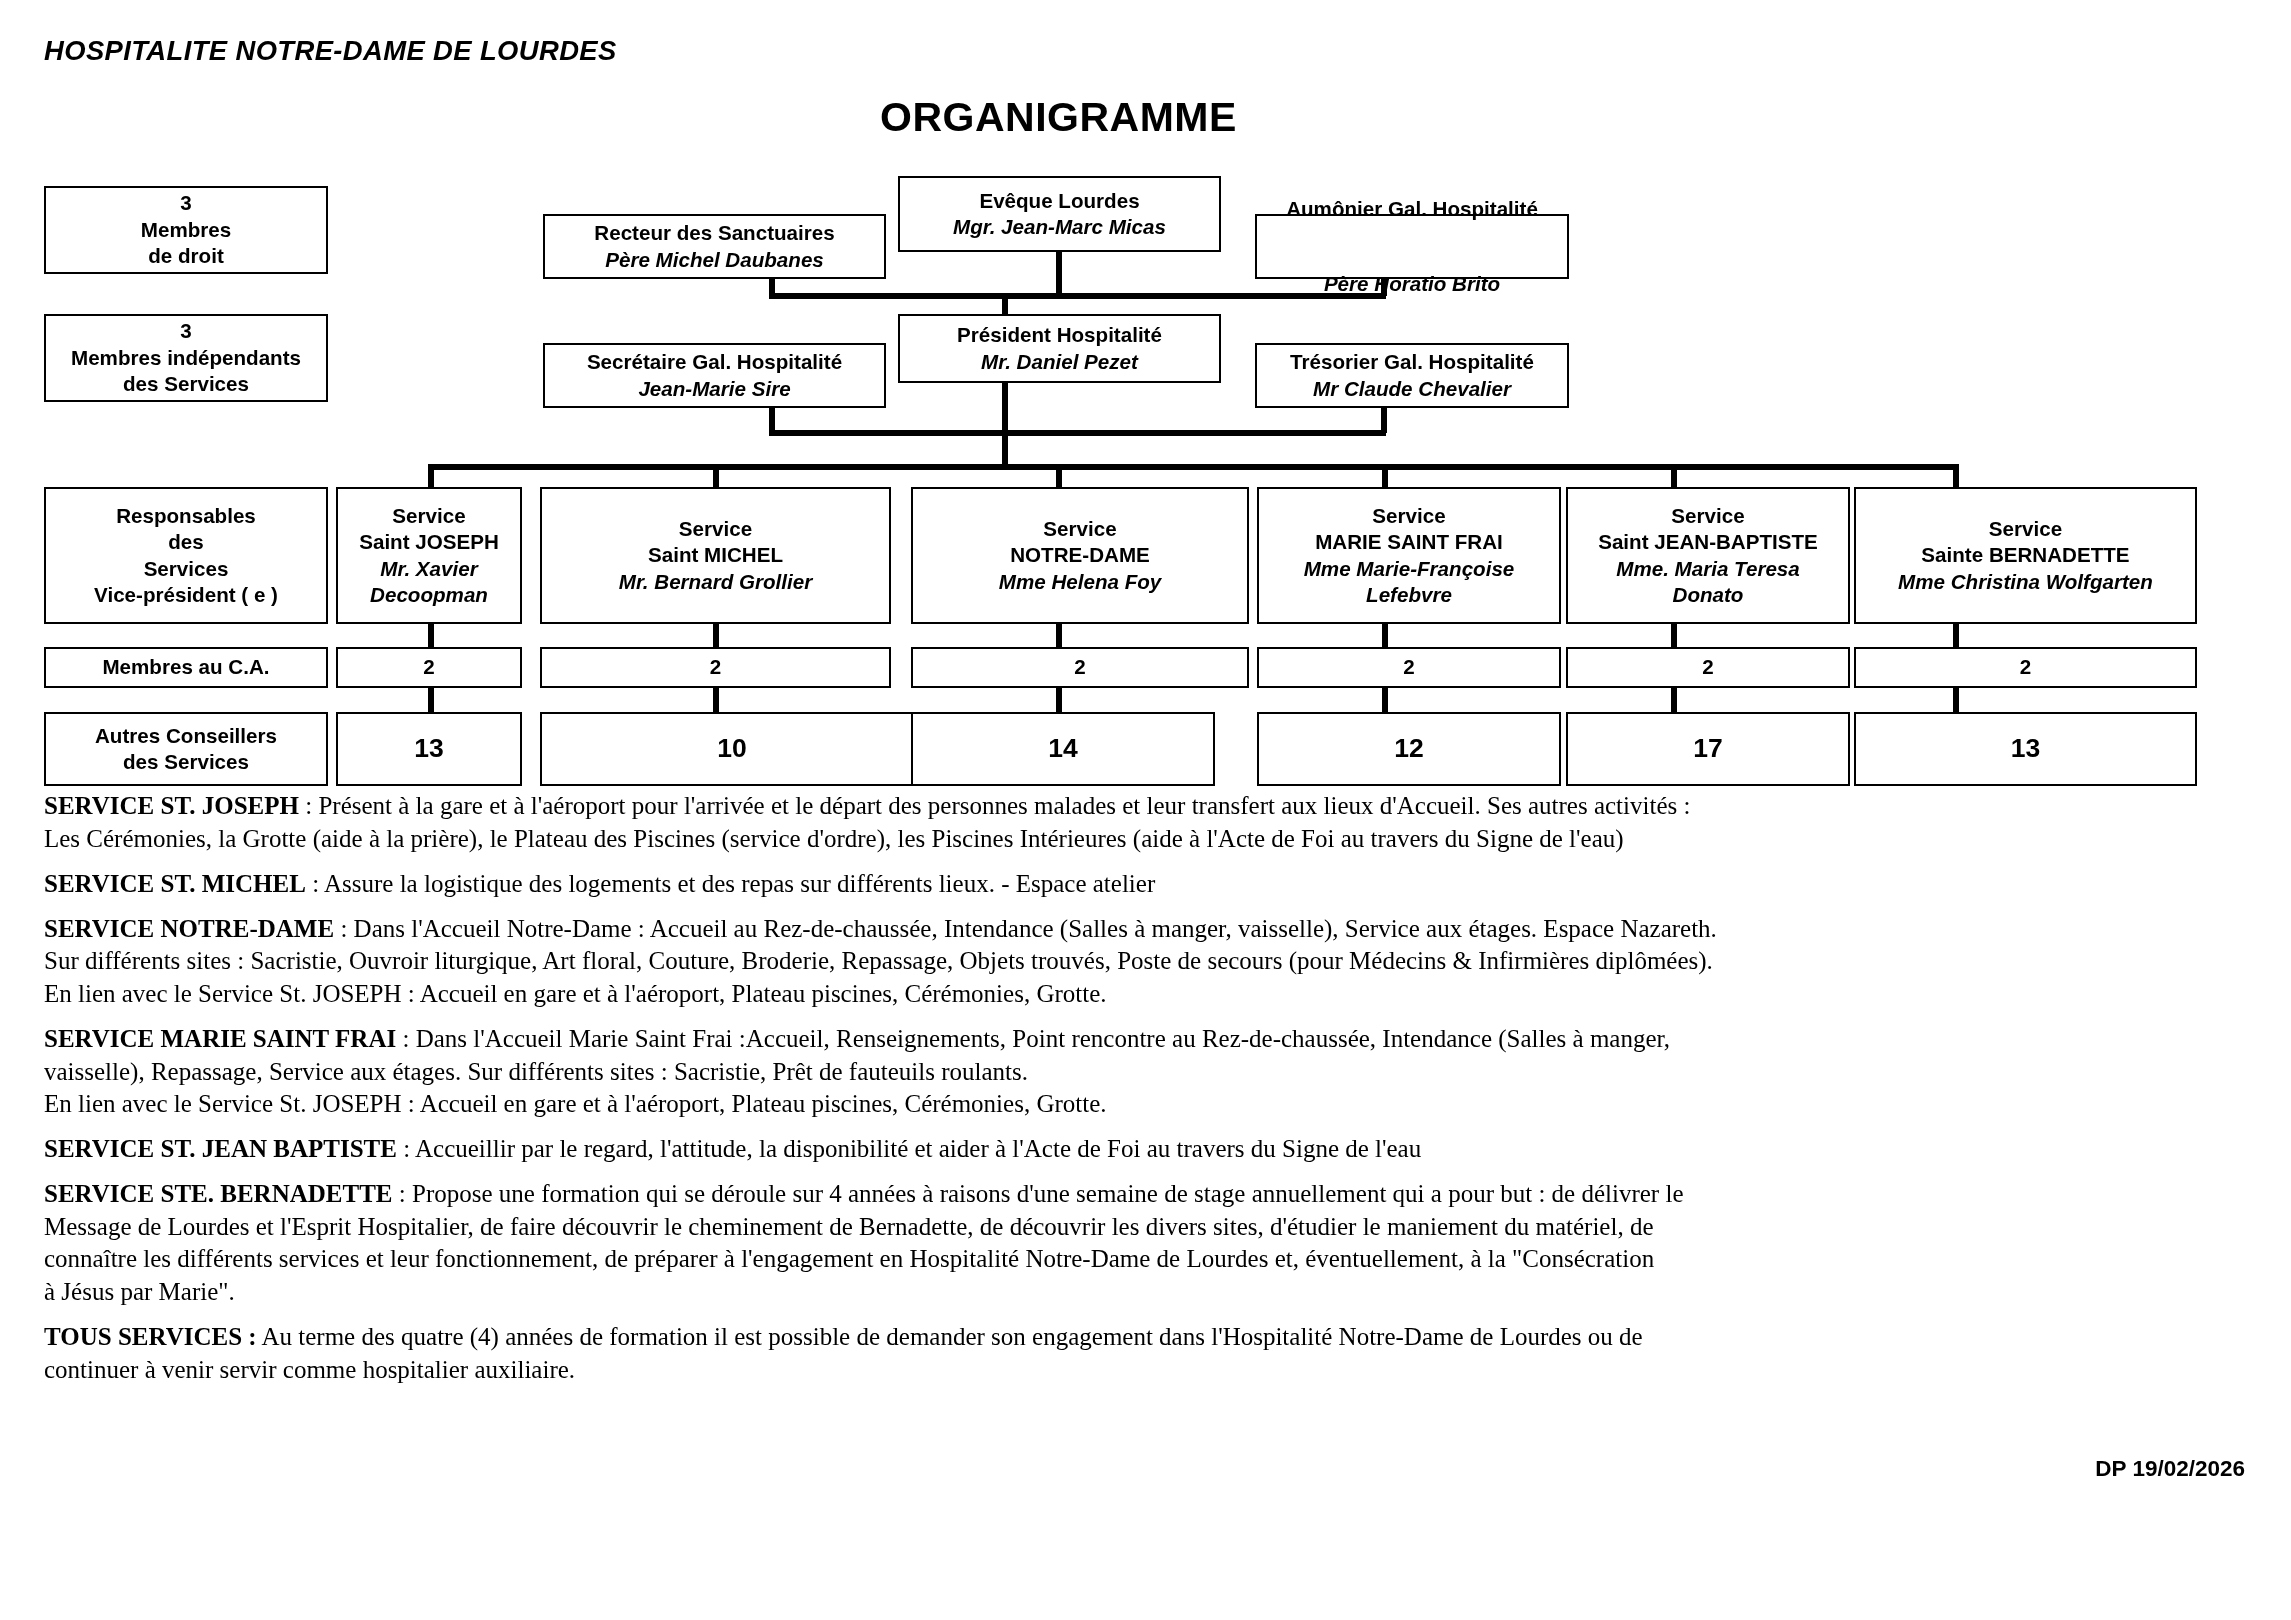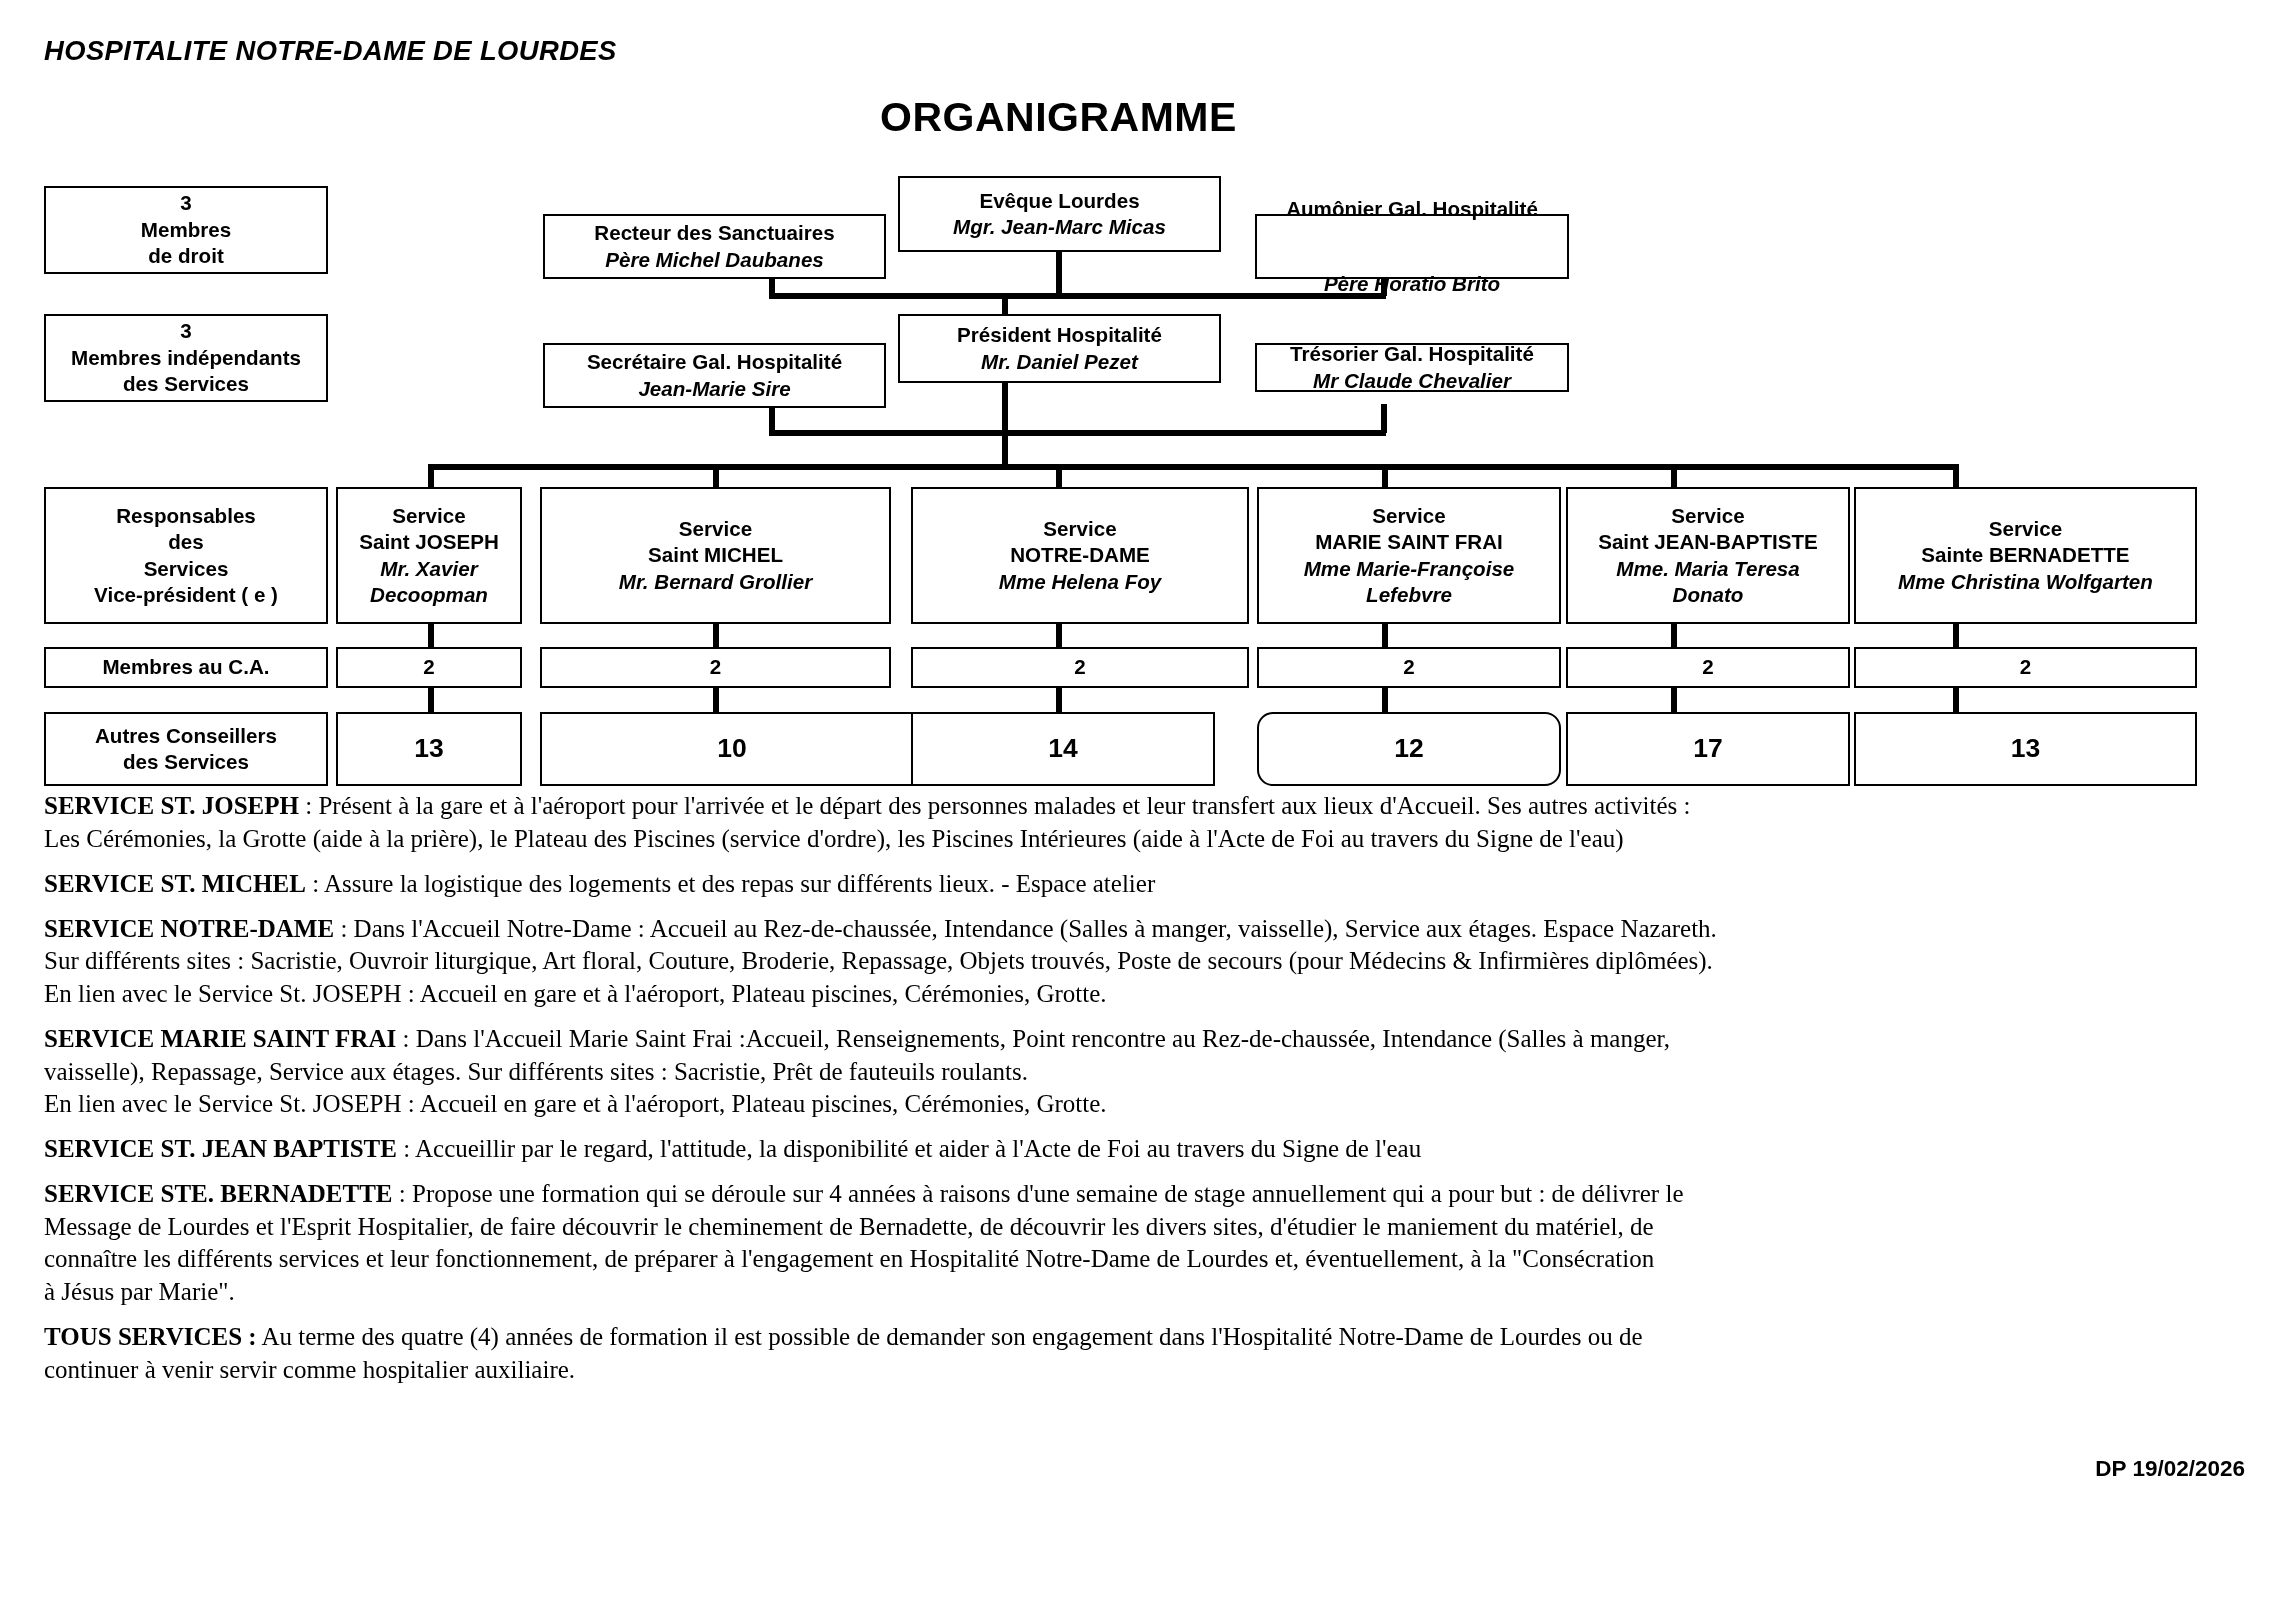--- a/index.html
+++ b/index.html
@@ -185,21 +185,21 @@
   <div class="box" style="left:543px; top:343px; width:343px; height:65px;">
     <div class="ttl">Secrétaire Gal. Hospitalité</div>
     <div class="nm">Jean-Marie Sire</div>
   </div>
 
   <div class="box" style="left:898px; top:314px; width:323px; height:69px;">
     <div class="ttl">Président Hospitalité</div>
     <div class="nm">Mr. Daniel Pezet</div>
   </div>
 
-  <div class="box" style="left:1255px; top:343px; width:314px; height:49px;">
+  <div class="box" style="left:1255px; top:343px; width:314px; height:65px;">
     <div class="ttl">Trésorier Gal. Hospitalité</div>
     <div class="nm">Mr Claude Chevalier</div>
   </div>
 
   <div class="box" style="left:336px; top:487px; width:186px; height:137px;">
     <div class="plain">Service</div>
     <div class="plain">Saint JOSEPH</div>
     <div class="nm">Mr. Xavier</div>
     <div class="nm">Decoopman</div>
   </div>
@@ -260,21 +260,21 @@
 
   <div class="box" style="left:336px; top:712px; width:186px; height:74px; font-size:26.5px;">
       <div class="plain">13</div>
     </div>
   <div class="box" style="left:540px; top:712px; width:384px; height:74px; font-size:26.5px;">
       <div class="plain">10</div>
     </div>
   <div class="box" style="left:911px; top:712px; width:304px; height:74px; font-size:26.5px;">
       <div class="plain">14</div>
     </div>
-  <div class="box" style="left:1257px; top:712px; width:304px; height:74px; font-size:26.5px;border-radius:16px;">
+  <div class="box" style="left:1257px; top:712px; width:304px; height:74px; font-size:26.5px;">
       <div class="plain">12</div>
     </div>
   <div class="box" style="left:1566px; top:712px; width:284px; height:74px; font-size:26.5px;">
       <div class="plain">17</div>
     </div>
   <div class="box" style="left:1854px; top:712px; width:343px; height:74px; font-size:26.5px;">
       <div class="plain">13</div>
     </div>
 
 </div>

